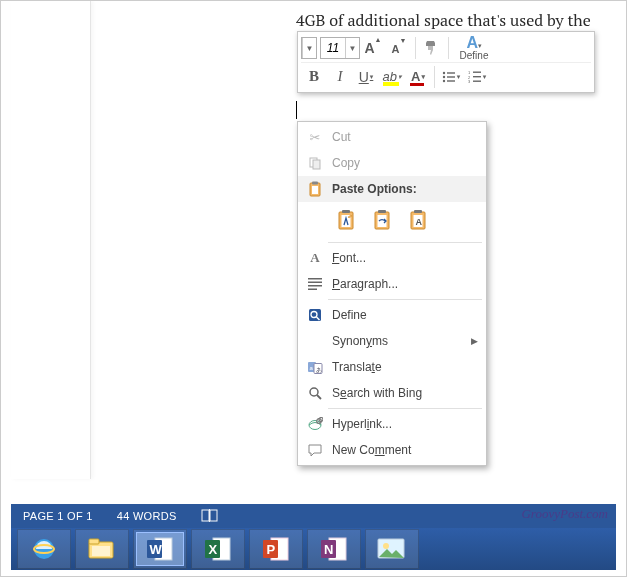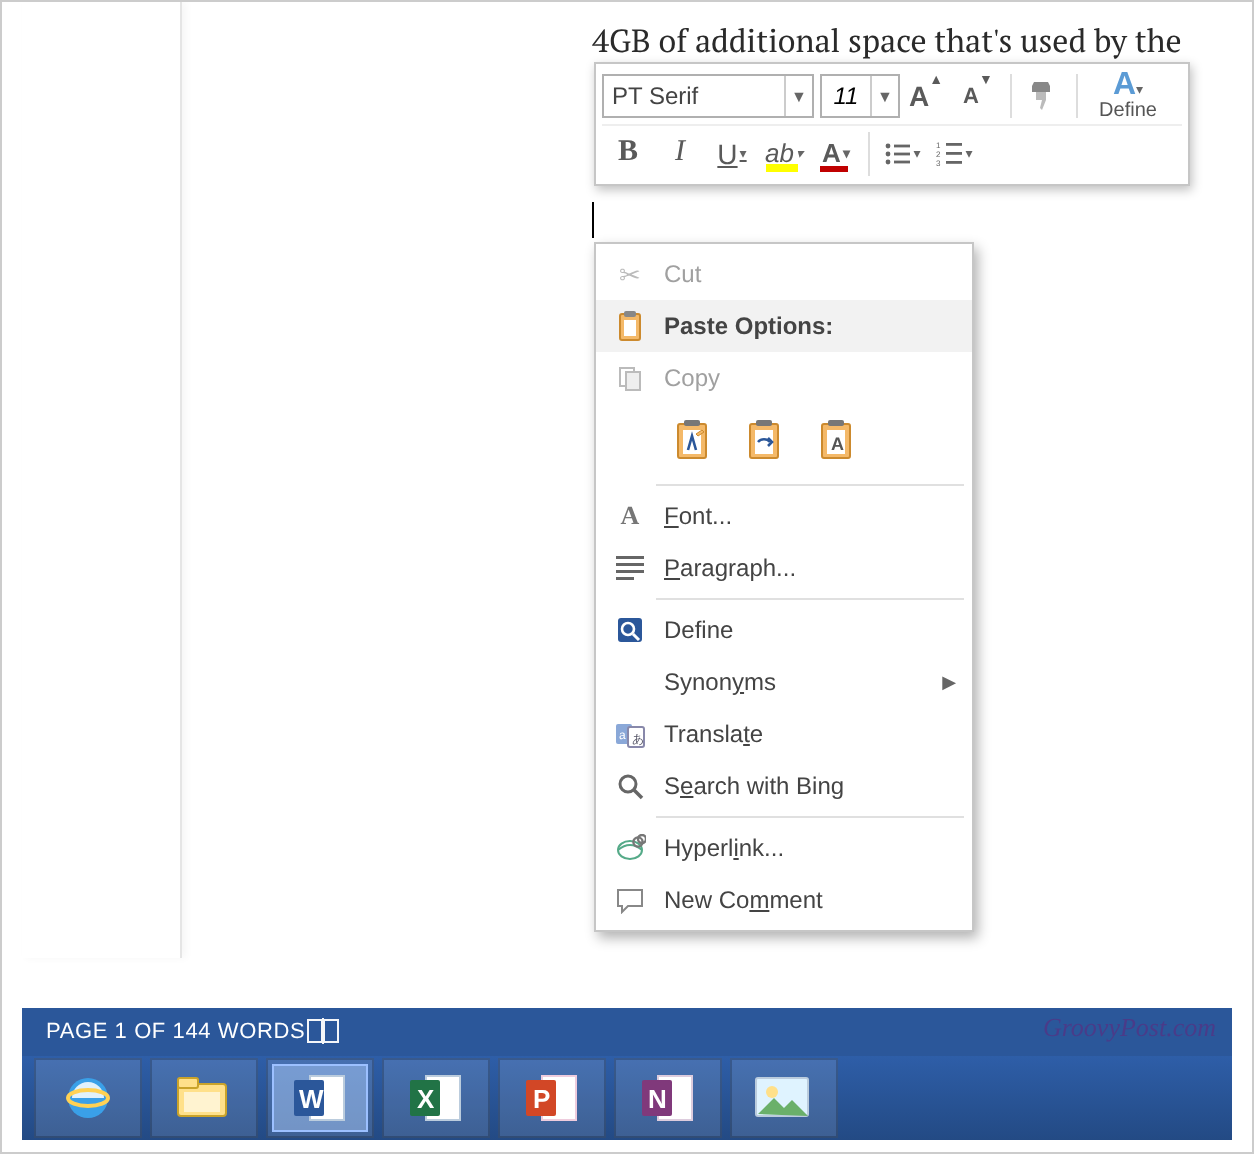--- a/index.html
+++ b/index.html
@@ -44,21 +44,21 @@
   .cm-item .icon-slot{ width:22px; display:flex;align-items:center;justify-content:center;margin-right:6px;font-size:13px;color:#767676;}
   .cm-item.disabled .icon-slot{color:#bbb;}
   .cm-item .arrow{margin-left:auto;font-size:9px;color:#666;}
   .cm-item.header { font-weight:bold; background:#f2f2f2;}
   .cm-paste-row { display:flex; gap:8px; padding:4px 0 6px 34px;}
   .paste-opt { width:28px;height:28px; display:flex;align-items:center;justify-content:center; border:1px solid transparent;}
   .cm-sep{height:1px;background:#e0e0e0;margin:2px 4px 2px 30px;}
   .under{text-decoration:underline;}
 
   
-  .status-bar { position:absolute; left:10px; right:10px; bottom:48px; height:24px; background:#2b579a; color:#fff; display:flex;align-items:center; font-size:11px; padding:0 12px; }
+  .status-bar { position:absolute; left:10px; right:10px; bottom:48px; height:24px; background:#2b579a; color:#fff; display:flex;align-items:center; font-size:11px; padding:0 12px; gap:24px;}
   .status-bar .sb-item{letter-spacing:.3px;}
   .sb-icon{display:flex;align-items:center;opacity:.95}
 
   
   .taskbar { position:absolute; left:10px; right:10px; bottom:6px; height:42px; background:linear-gradient(#2e5ea8,#234a84); display:flex;align-items:center; padding:0 6px; gap:4px;}
   .tb-group{background:rgba(255,255,255,.12); padding:2px; border:1px solid rgba(0,0,0,.2);}
   .tb-btn{ width:48px;height:34px; display:flex;align-items:center;justify-content:center;}
   .tb-btn.active{background:rgba(180,210,255,.45); border:1px solid #9cc0ff;}
   .attrib{position:absolute;right:18px;bottom:54px;z-index:20;font-size:13px;color:#701a75;opacity:.45;font-style:italic;pointer-events:none;font-family:Liberation Serif, serif;}
 </style>
@@ -68,21 +68,20 @@
 
 <div class="doc-margin"></div>
 <div class="doc-area">
   <div class="doc-text">4GB of additional space that's used by the</div>
   <div class="cursor"></div>
 </div>
 
 <div class="mini-toolbar">
   <div class="mt-row">
     <div class="font-box">
-      <div class="font-name">PT Serif</div>
       <div class="font-dd">▼</div>
     </div>
     <div class="size-box">
       <div class="size-val">11</div>
       <div class="font-dd">▼</div>
     </div>
     <div class="mt-btn">
           <span class="grow-a">A<sup>▲</sup></span>
         </div>
     <div class="mt-btn">
@@ -135,38 +134,38 @@
     </div>
     <div style="flex:1"></div>
   </div>
 </div>
 
 <div class="context-menu">
   <div class="cm-item disabled">
     <span class="icon-slot">✂</span>
     <span>Cut</span>
   </div>
+  <div class="cm-item disabled">
+    <span class="icon-slot">
+      <svg width="14" height="14" viewBox="0 0 14 14">
+            <rect x="2" y="2" width="7" height="9" fill="none" stroke="#bbb"></rect>
+            <rect x="5" y="4" width="7" height="9" fill="#eee" stroke="#bbb"></rect>
+          </svg>
+    </span>
+    <span>Copy</span>
+  </div>
   <div class="cm-item header">
     <span class="icon-slot">
       <svg width="14" height="16" viewBox="0 0 14 16">
             <rect x="2" y="2" width="10" height="13" rx="1" fill="#f4b969" stroke="#cc8a2e"></rect>
             <rect x="4" y="0.5" width="6" height="3" rx="1" fill="#888"></rect>
             <rect x="4" y="5" width="6" height="8" fill="#fff"></rect>
           </svg>
     </span>
     <span>Paste Options:</span>
-  </div>
-  <div class="cm-item disabled">
-    <span class="icon-slot">
-      <svg width="14" height="14" viewBox="0 0 14 14">
-            <rect x="2" y="2" width="7" height="9" fill="none" stroke="#bbb"></rect>
-            <rect x="5" y="4" width="7" height="9" fill="#eee" stroke="#bbb"></rect>
-          </svg>
-    </span>
-    <span>Copy</span>
   </div>
   <div class="cm-paste-row">
     <div class="paste-opt">
       <svg width="20" height="22" viewBox="0 0 20 22">
             <rect x="3" y="3" width="14" height="17" rx="1" fill="#f4b969" stroke="#cc8a2e"></rect>
             <rect x="6" y="1" width="8" height="3" rx="1" fill="#777"></rect>
             <rect x="5.5" y="6" width="9" height="12" fill="#fff"></rect>
             <path d="M8 16 L10 9 L12 16" stroke="#2b579a" fill="none" stroke-width="1.3"></path>
             <path d="M12 8l3-2 1 1-3 2z" fill="#f4b969" stroke="#cc8a2e" stroke-width=".5"></path>
           </svg>

